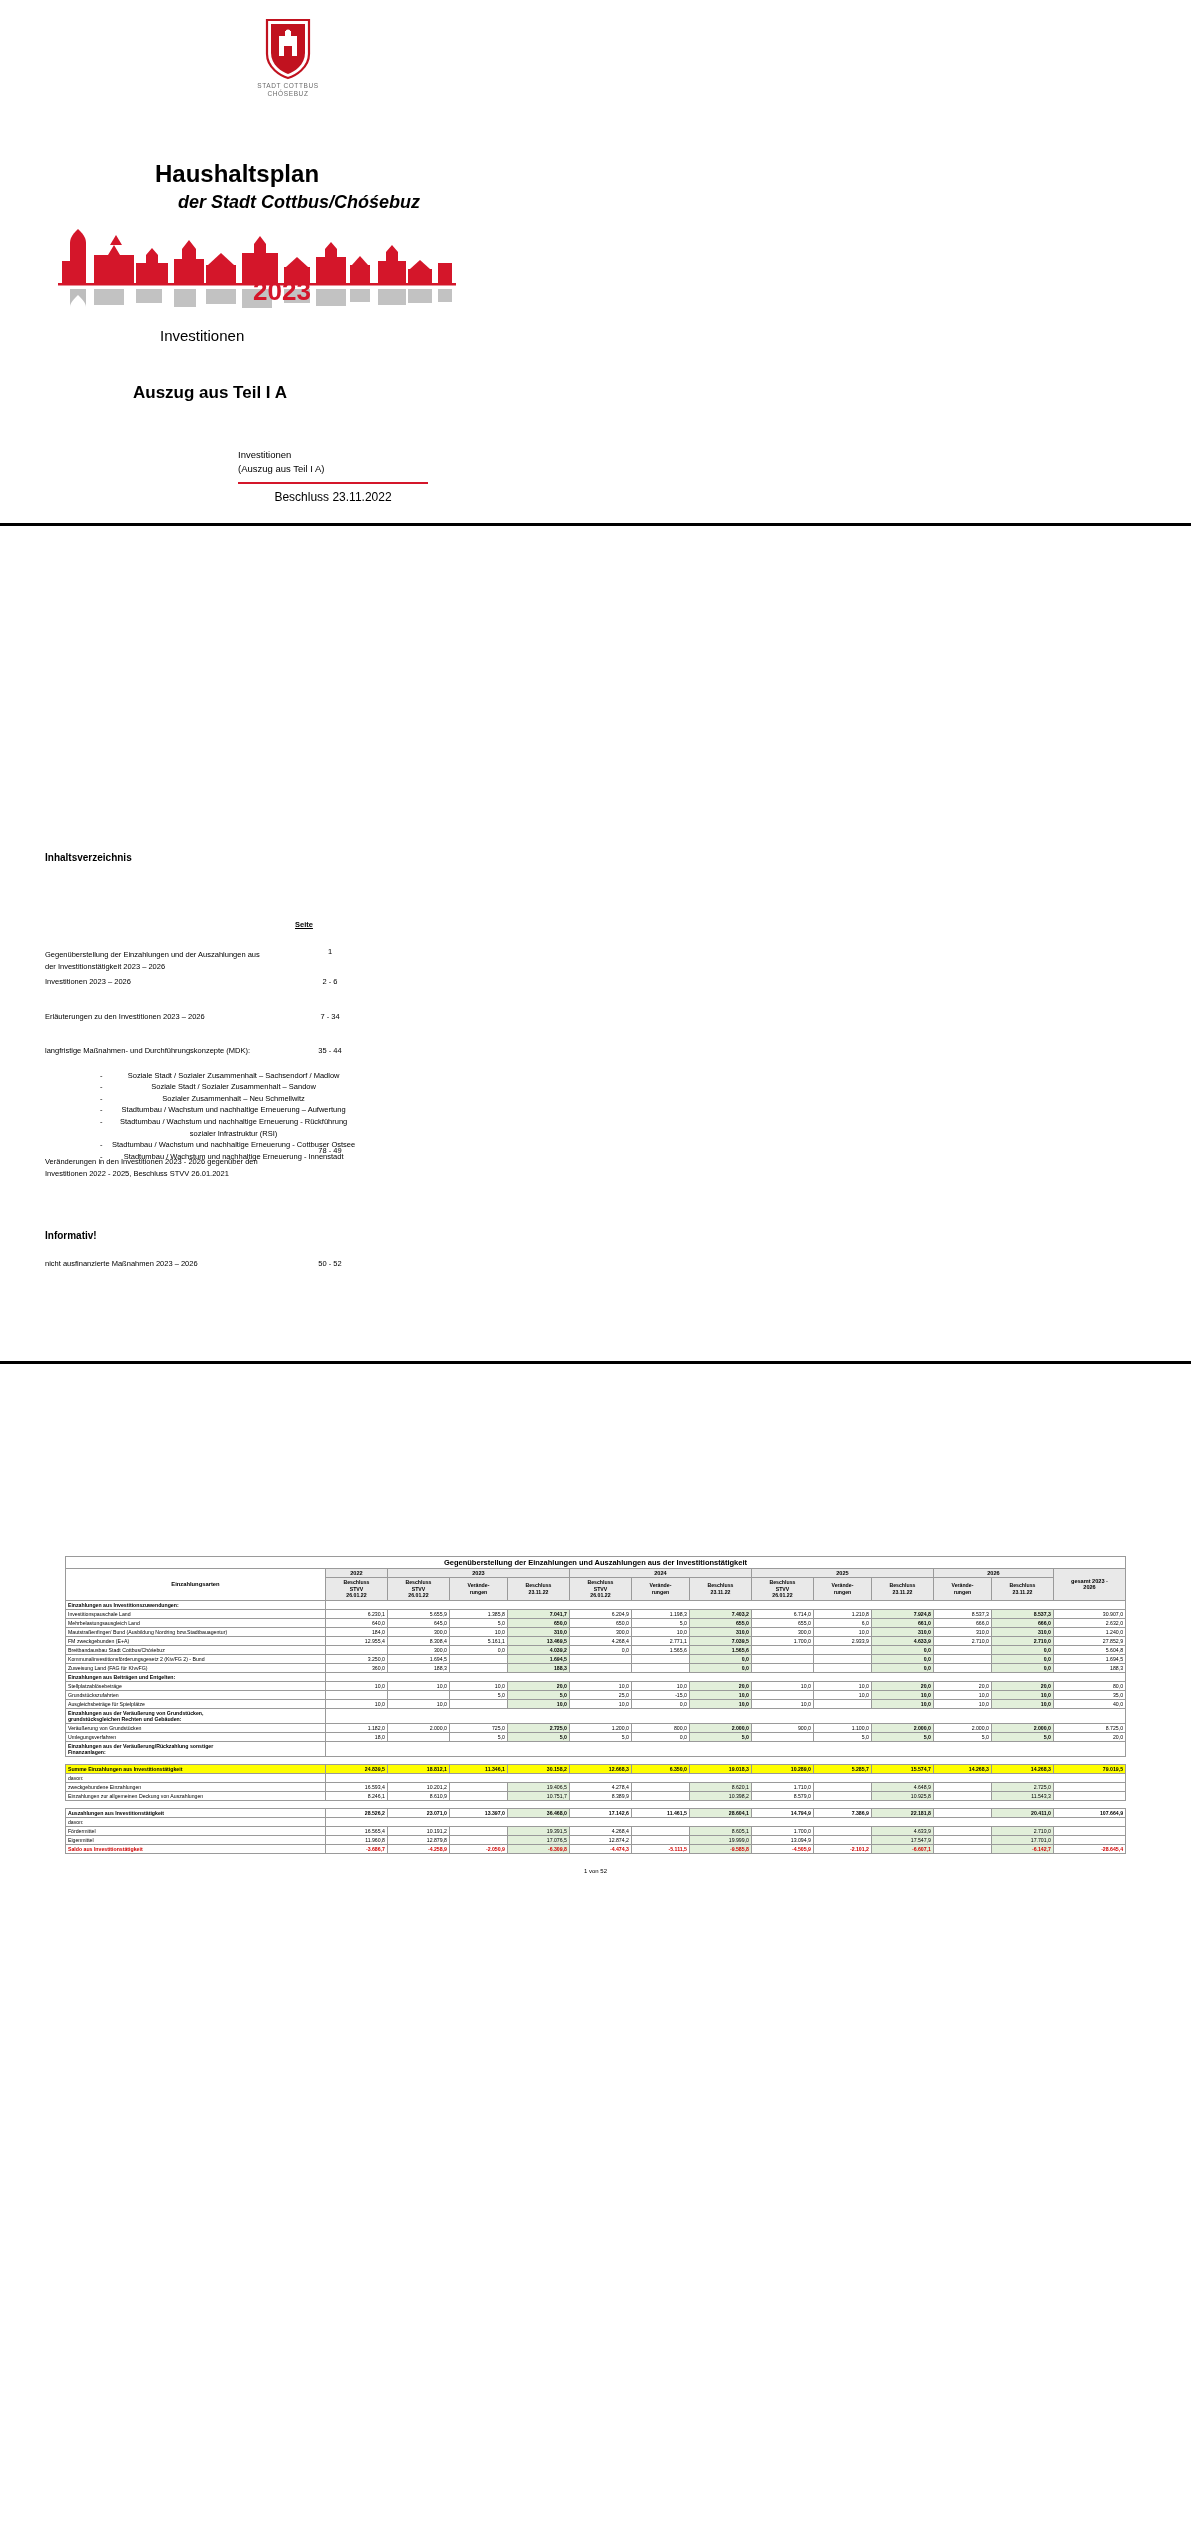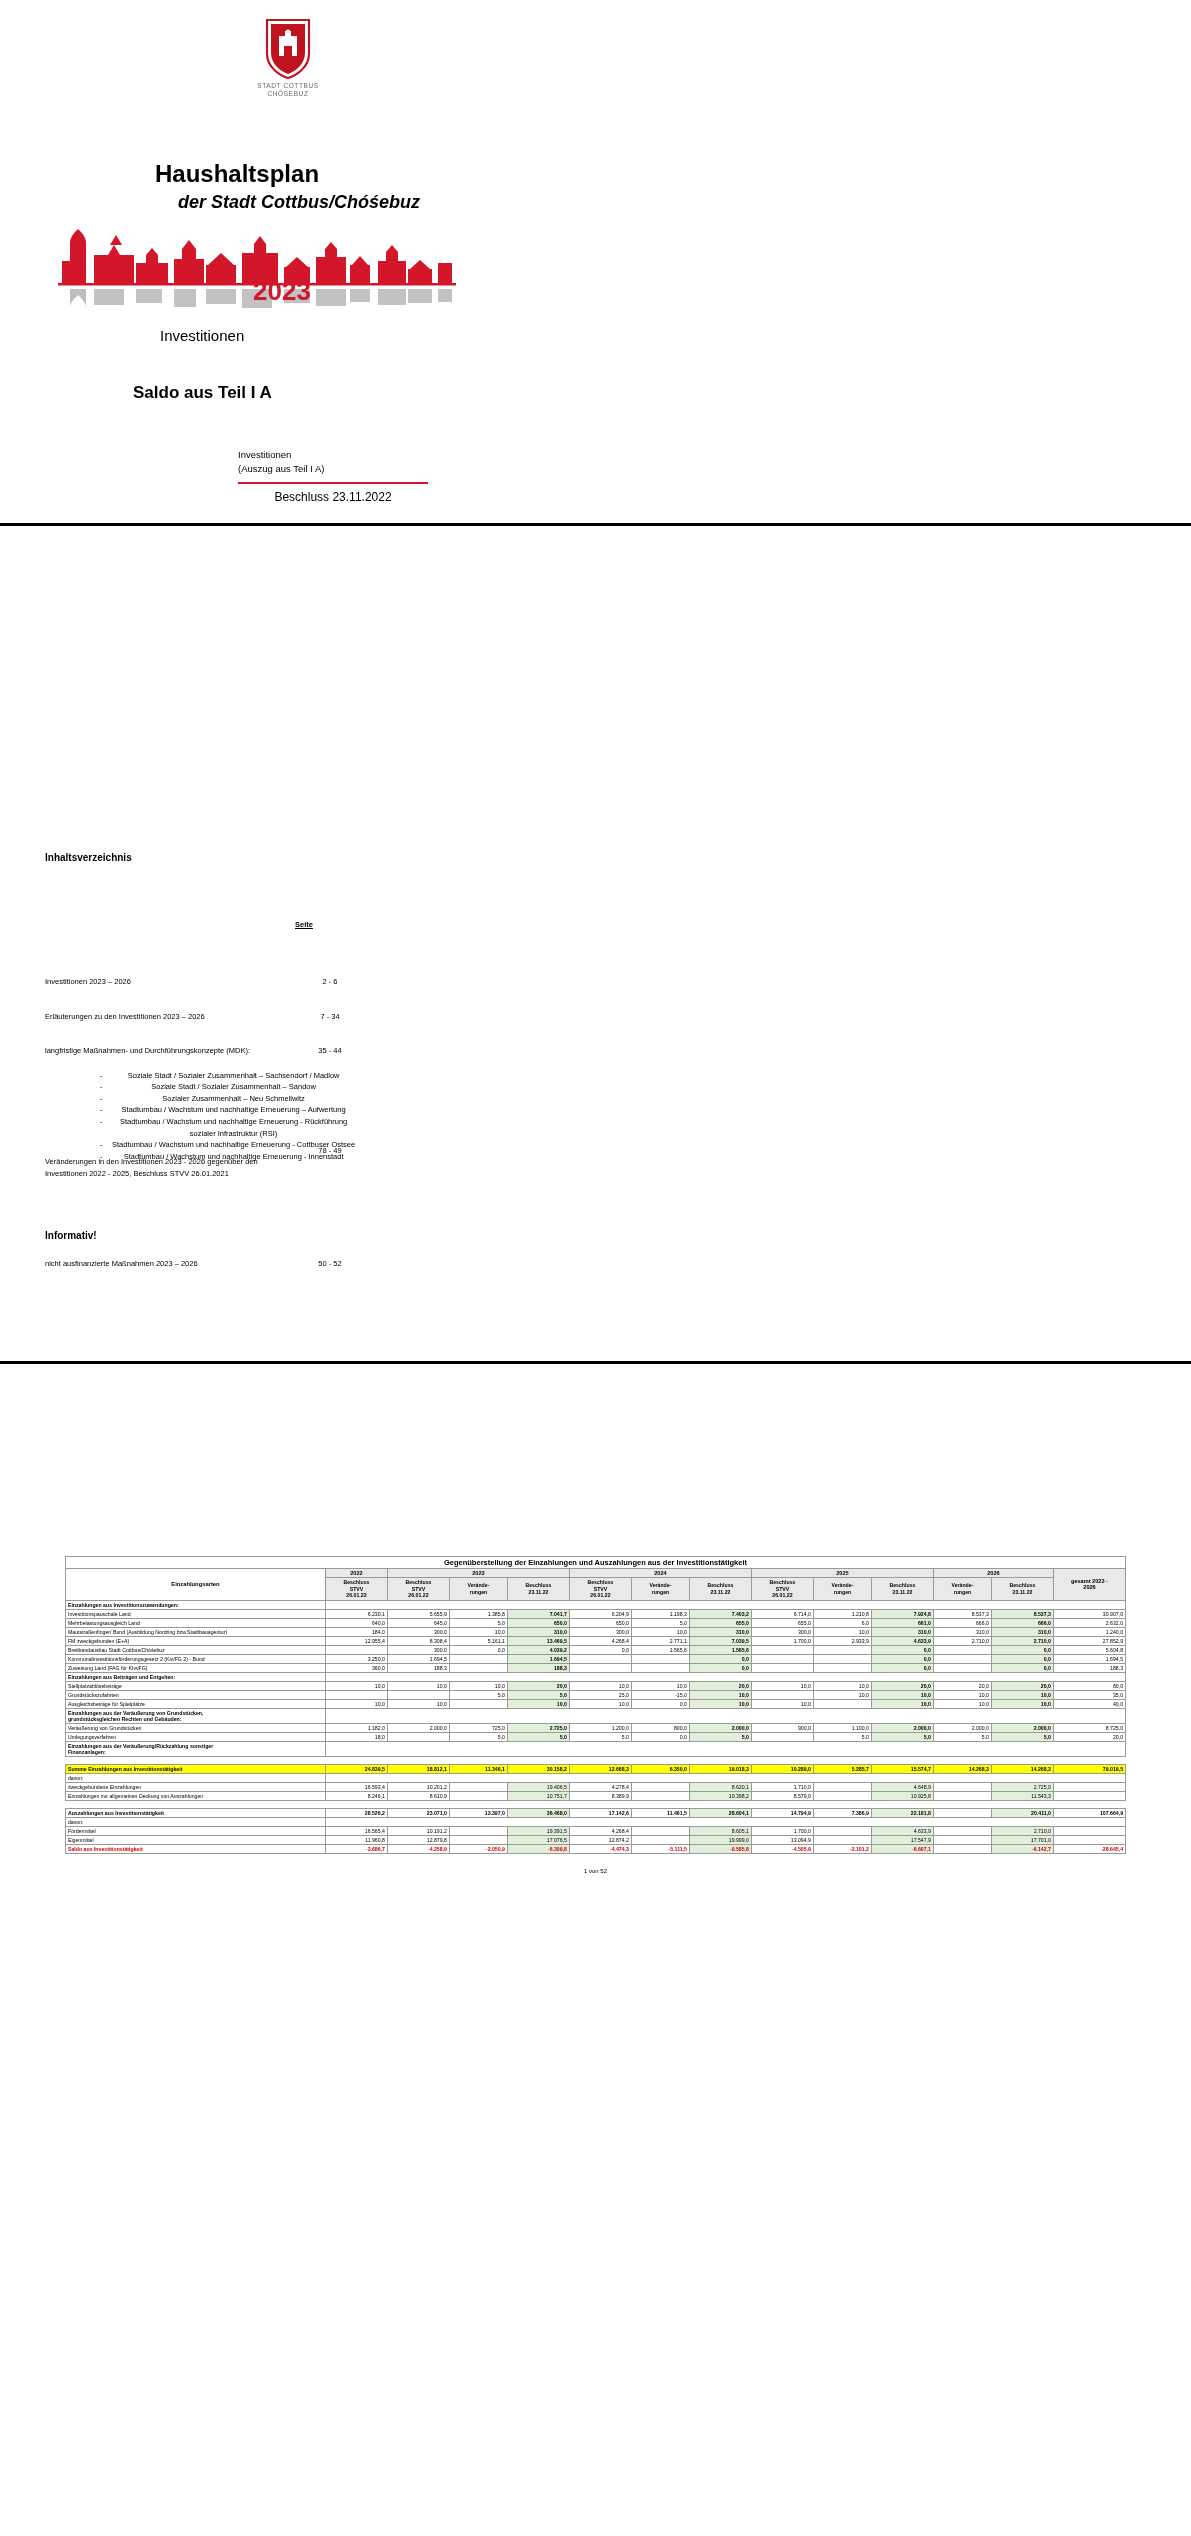--- a/index.html
+++ b/index.html
@@ -116,36 +116,41 @@
         <path d="M300 84 V97 h20 V84 Z" opacity=".8"></path>
         <path d="M328 84 V100 h28 V84 Z" opacity=".8"></path>
         <path d="M358 84 V98 h24 V84 Z" opacity=".8"></path>
         <path d="M388 84 V97 h14 V84 Z" opacity=".8"></path>
       </g>
     </svg>
   </div>
 
   <div class="year">2023</div>
   <div class="cover-inv">Investitionen</div>
-  <div class="cover-ausz">Saldo aus Teil I A</div>
+  <div class="cover-ausz">Auszug aus Teil I A</div>
 
   <div class="cover-box">
     <div class="l1">Investitionen</div>
     <div class="l1">(Auszug aus Teil I A)</div>
     <div class="rule"></div>
     <div class="l2">Beschluss 23.11.2022</div>
   </div>
 
   <div class="hline-thick" style="top:523px;"></div>
 </div>
 
 <div class="page toc">
   <h2>Inhaltsverzeichnis</h2>
   <div class="seite">Seite</div>
 
+  <div class="toc-row" style="left:45px;top:98px;width:330px;white-space:pre-line;">
+    <span>Gegenüberstellung der Einzahlungen und der Auszahlungen aus
+der Investitionstätigkeit 2023 – 2026</span>
+    <span class="pg" style="top:8px;">1</span>
+  </div>
 
   <div class="toc-row" style="left:45px;top:136px;width:330px;">
     <span>Investitionen 2023 – 2026</span>
     <span class="pg">2 - 6</span>
   </div>
 
   <div class="toc-row" style="left:45px;top:171px;width:330px;">
     <span>Erläuterungen zu den Investitionen 2023 – 2026</span>
     <span class="pg">7 - 34</span>
   </div>

